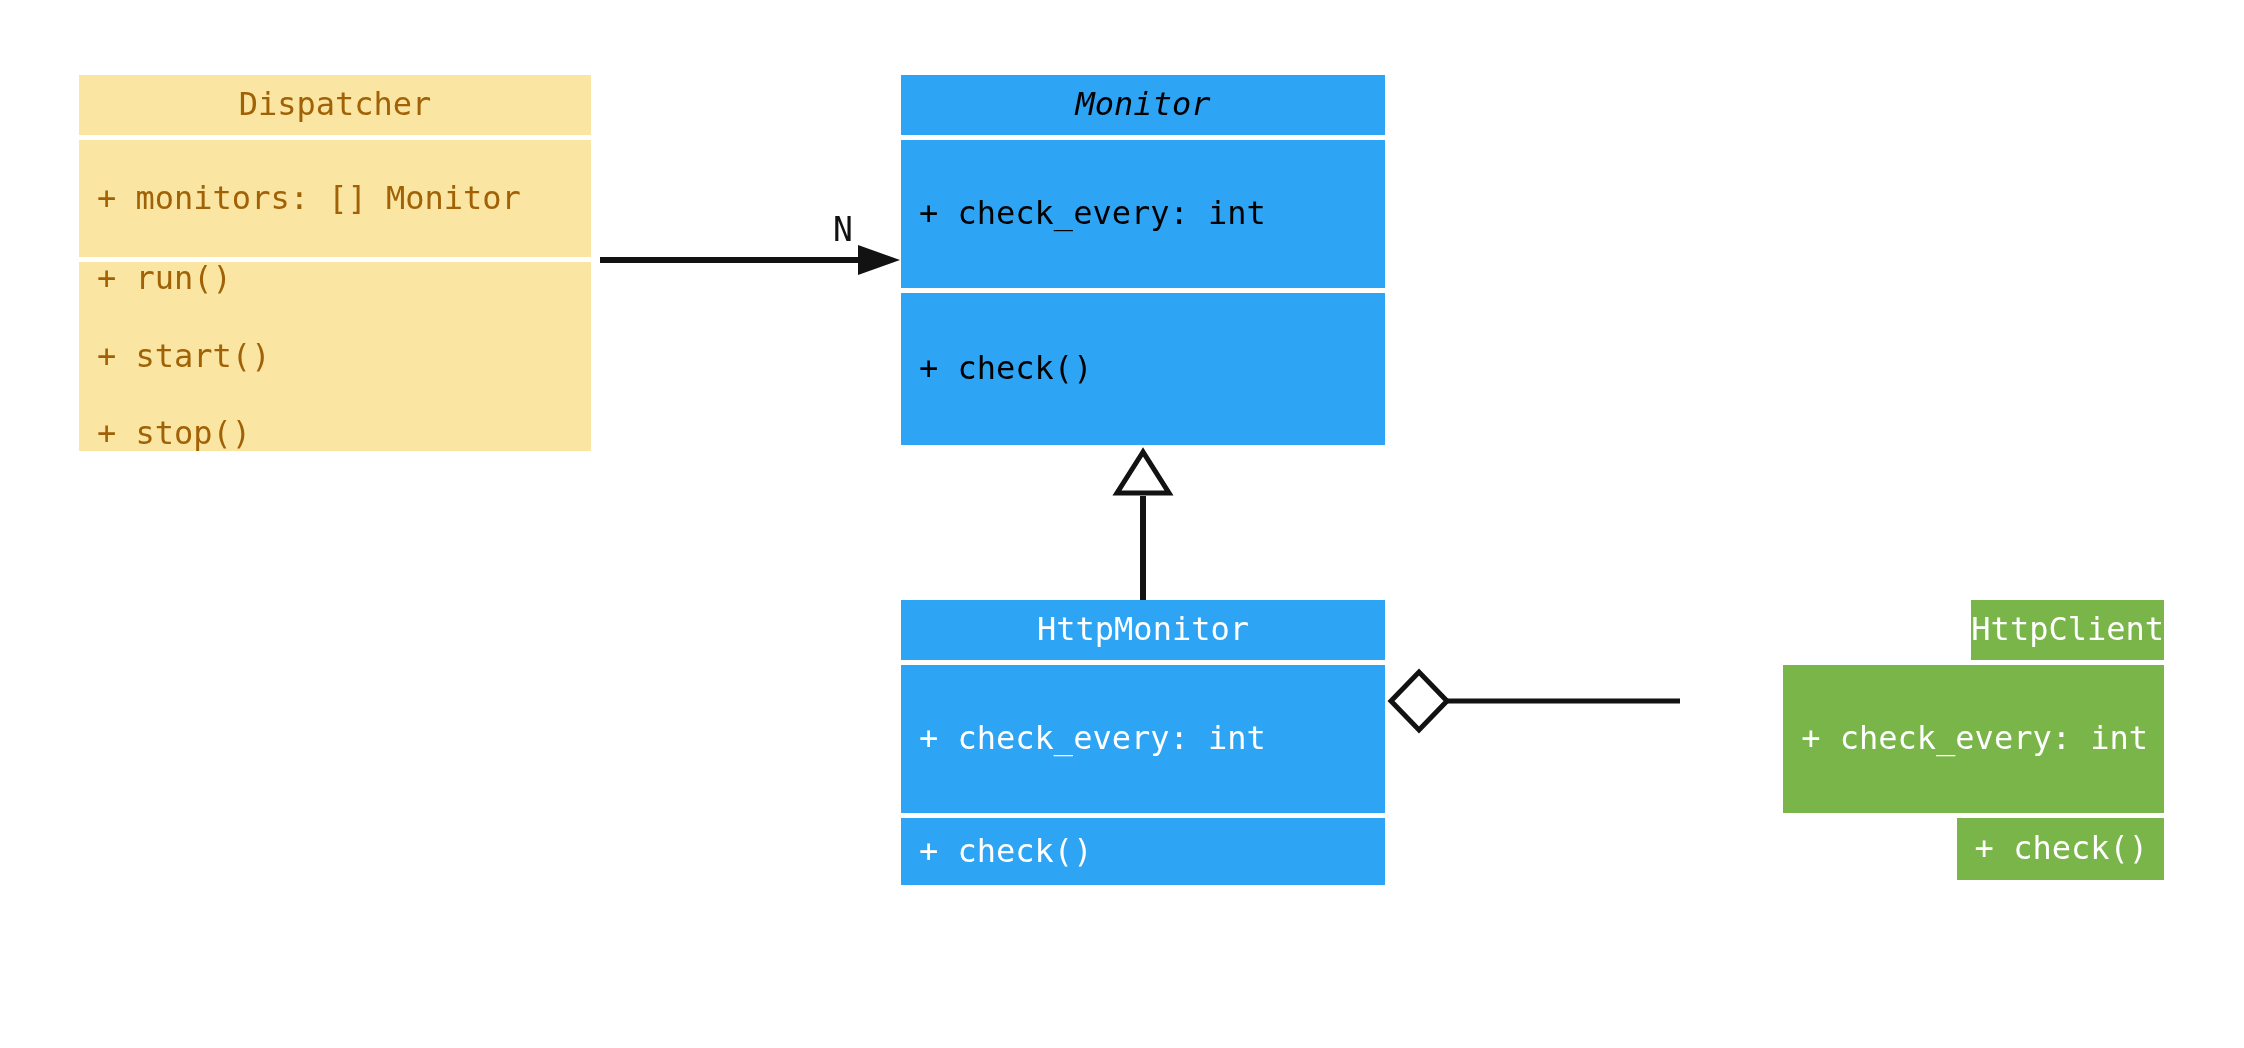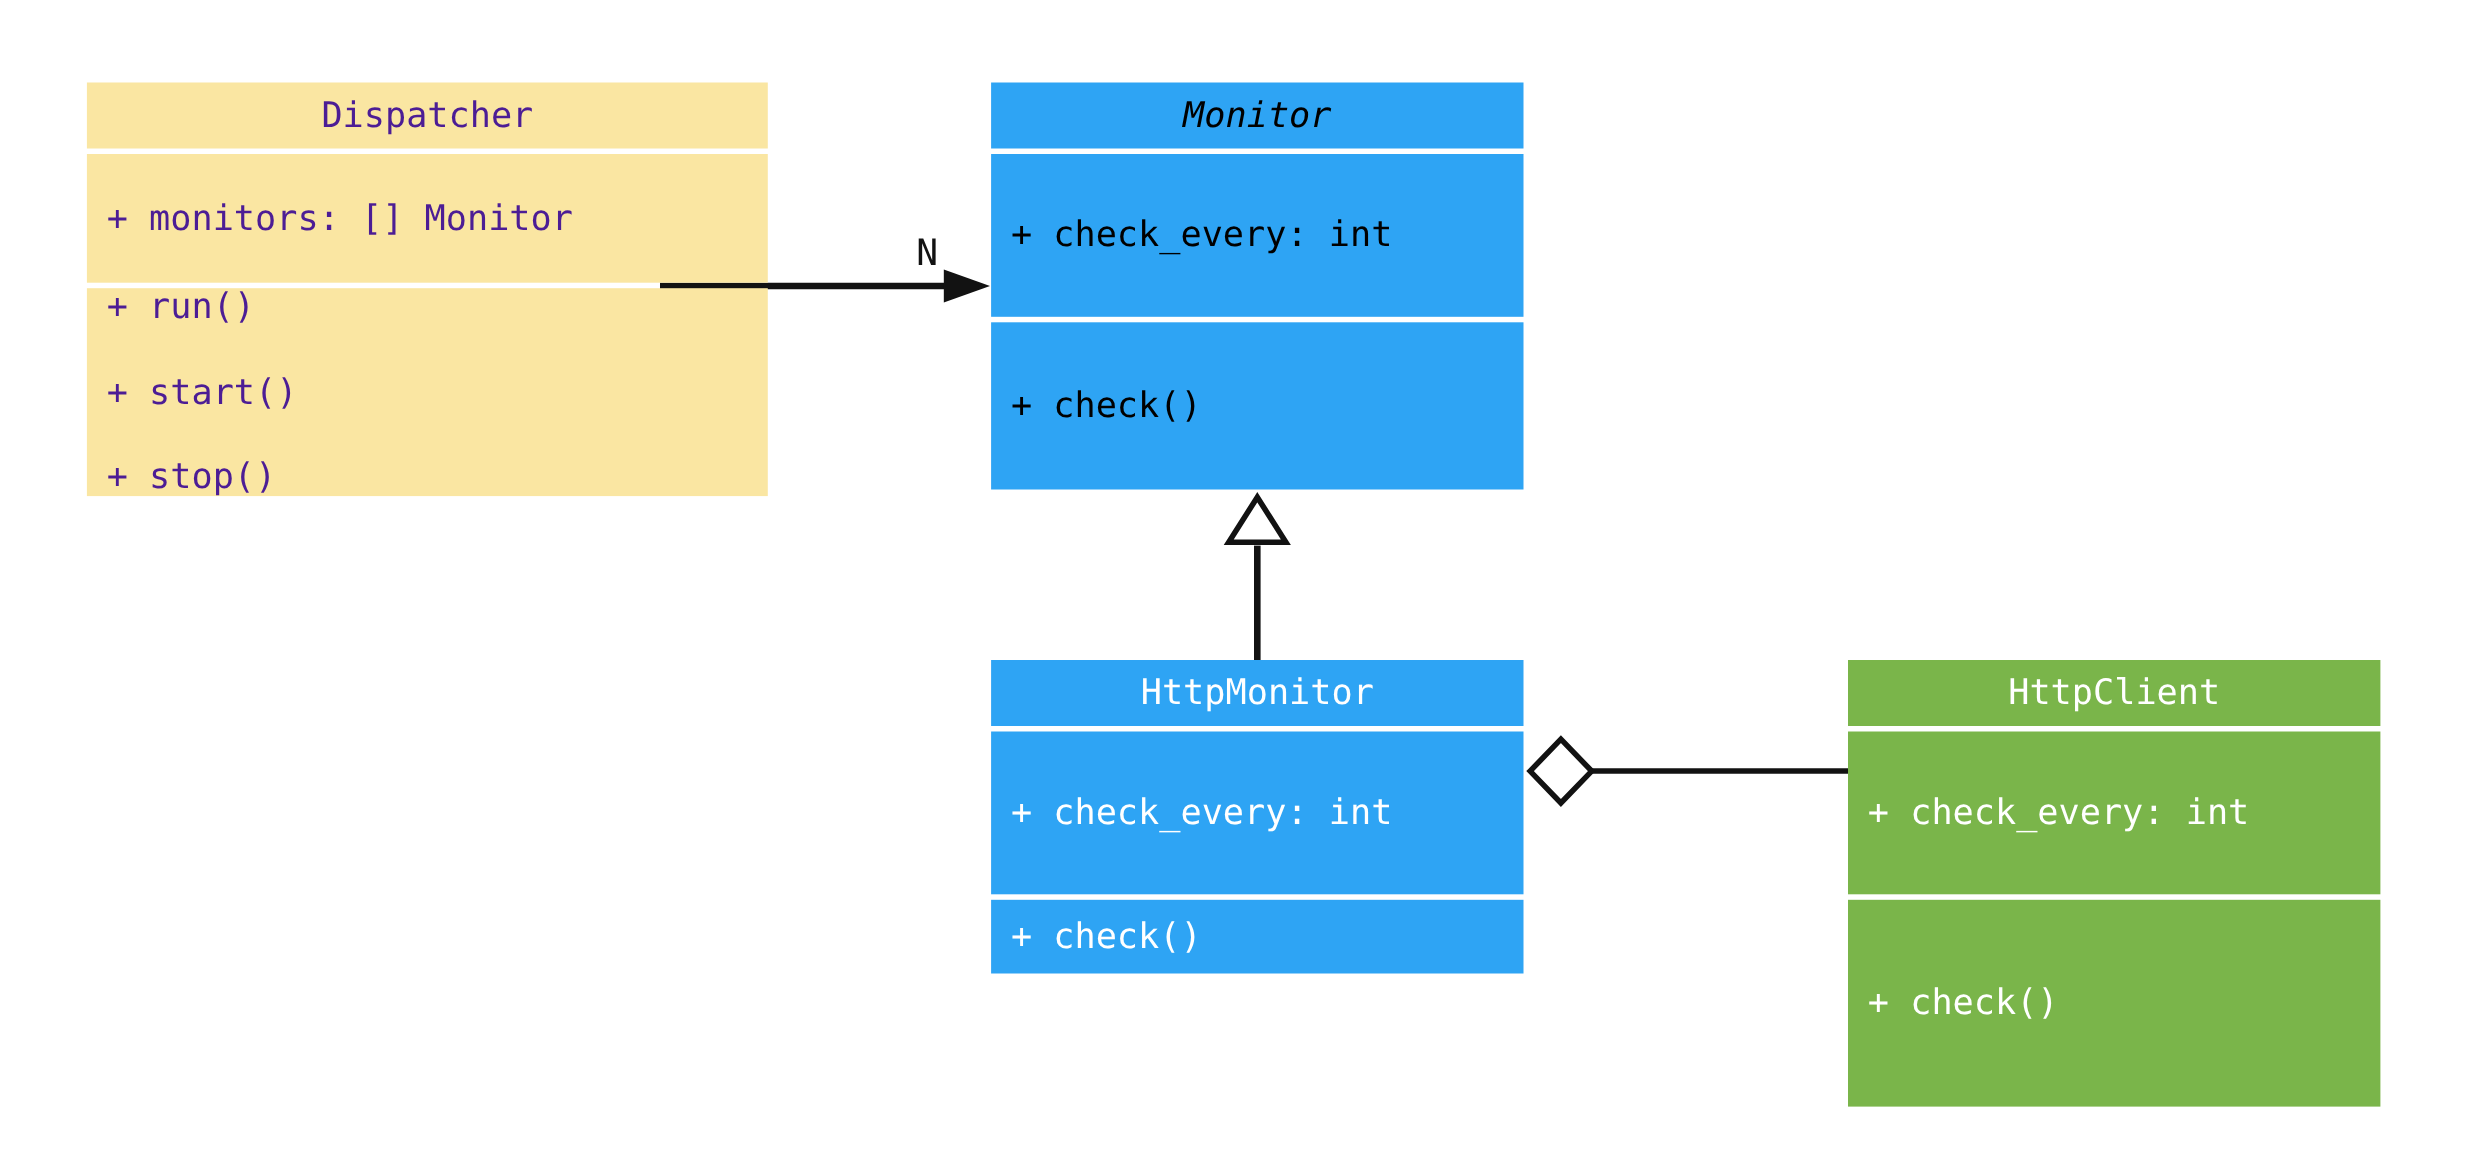--- a/index.html
+++ b/index.html
@@ -67,21 +67,21 @@
 
     <line class="edge" x1="1143" y1="496" x2="1143" y2="600" stroke-width="6"></line>
     <polygon class="hollow" points="1143,452 1117,493 1169,493"></polygon>
 
     <line class="edge" x1="1447" y1="701" x2="1680" y2="701" stroke-width="5"></line>
     <polygon class="hollow" points="1391,701 1419,672 1447,701 1419,730"></polygon>
   </svg>
 
   <div class="edge-label" style="left:811px; top:210px; width:64px;">N</div>
 
-  <div class="uml-class" style="left: 79px; top: 75px; width: 619px; height: 370px; color: #4c1d95;">
+  <div class="uml-class" style="left: 79px; top: 75px; width: 512px; height: 370px; color: #a16207;">
     <div class="sect title-bar" style="background-color: rgb(250, 230, 162);">
       <span class="title-text">Dispatcher</span>
     </div>
     <div class="sect members" style="flex: 0 0 117px; background-color: rgb(250, 230, 162);">
       <div class="member-line">+ monitors: [] Monitor</div>
     </div>
     <div class="sect members grow" style="background-color: rgb(250, 230, 162);">
       <div class="member-line">+ run()</div>
       <div class="member-line">+ start()</div>
       <div class="member-line">+ stop()</div>
@@ -105,21 +105,21 @@
       <span class="title-text">HttpMonitor</span>
     </div>
     <div class="sect members" style="flex: 0 0 148px; background-color: rgb(46, 164, 244);">
       <div class="member-line">+ check_every: int</div>
     </div>
     <div class="sect members grow" style="background-color: rgb(46, 164, 244);">
       <div class="member-line">+ check()</div>
     </div>
   </div>
 
-  <div class="uml-class" style="left: 1680px; top: 600px; width: 484px; height: 406px; color: rgb(255, 255, 255);">
+  <div class="uml-class" style="left: 1680px; top: 600px; width: 484px; height: 280px; color: rgb(255, 255, 255); align-items: flex-end;">
     <div class="sect title-bar" style="background-color: rgb(122, 181, 74);">
       <span class="title-text">HttpClient</span>
     </div>
     <div class="sect members" style="flex: 0 0 148px; background-color: rgb(122, 181, 74);">
       <div class="member-line">+ check_every: int</div>
     </div>
     <div class="sect members grow" style="background-color: rgb(122, 181, 74);">
       <div class="member-line">+ check()</div>
     </div>
   </div>

